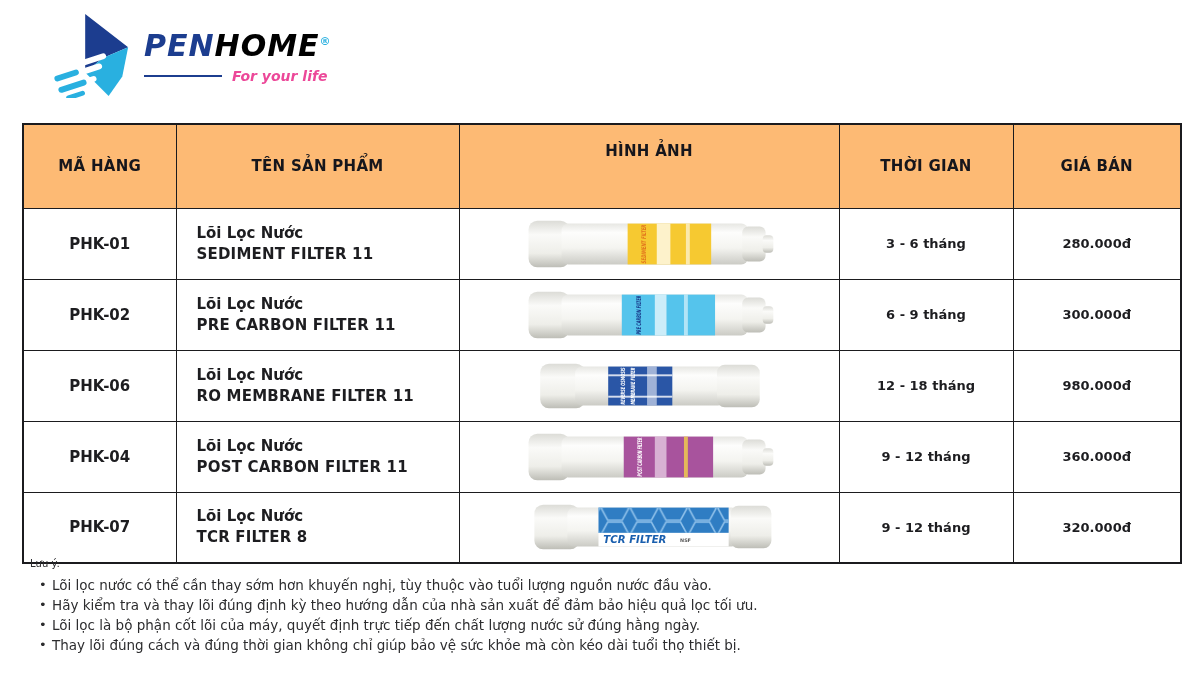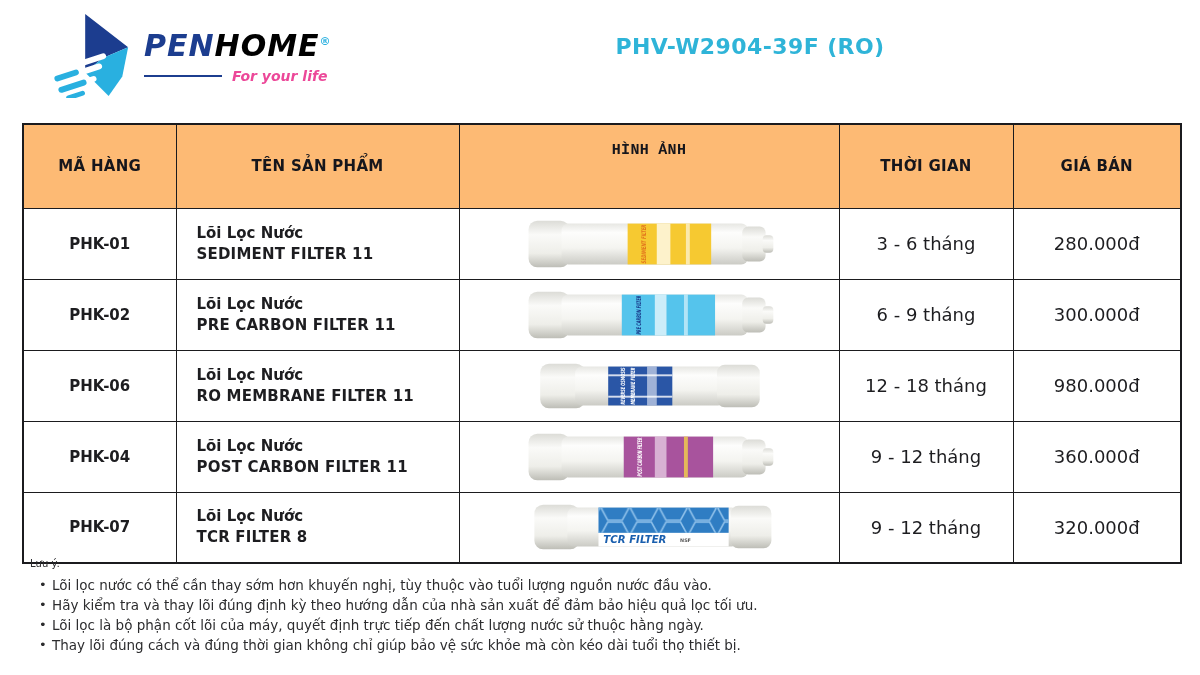--- a/index.html
+++ b/index.html
@@ -23,27 +23,27 @@
   .title { position:absolute; left:430px; top:31px; width:640px; text-align:center;
            color:#2fb4d8; font-weight:bold; font-size:22px; line-height:31px; letter-spacing:0.4px; }
 
   
   table.price { position:absolute; left:22px; top:123px; width:1158px;
                 border-collapse:collapse; table-layout:fixed; }
   table.price, table.price th, table.price td { border:1.5px solid #1b1b1e; }
   table.price { border-width:2px; }
   th { background:#fdba74; height:84px; font-size:15px; font-weight:bold;
        letter-spacing:0.3px; color:#16161c; vertical-align:middle; }
-  th.img-col { vertical-align:top; padding-top:17px;font-family:Liberation Mono, monospace; }
+  th.img-col { vertical-align:top; padding-top:17px; }
   td { height:71px; vertical-align:middle; text-align:center; background:#ffffff; }
   td.code { font-size:15px; font-weight:bold; }
   td.name { text-align:left; padding-left:20px; font-size:15px; line-height:21px; }
   .name-l1 { font-weight:600; }
   .name-l2 { font-weight:bold; letter-spacing:0.2px; }
-  td.duration, td.price { font-size:18px; font-weight:400; }
+  td.duration, td.price { font-size:13px; font-weight:700; }
   td.img { padding:0; }
   .img-wrap { display:flex; align-items:center; justify-content:center; height:100%; }
 
   
   .notes { position:absolute; left:30px; top:554px; width:1100px; color:#2c2c2e; }
   .notes-title { font-size:10px; line-height:20px; }
   .notes ul { list-style:none; margin-top:1px; }
   .notes li { font-size:13.5px; line-height:20px; padding-left:22px; position:relative; }
   .notes li::before { content:"•"; position:absolute; left:9px; top:0; font-size:13px; }
 
@@ -94,21 +94,20 @@
         <span class="logo-pen">PEN</span><span class="logo-home">HOME</span><span class="logo-reg">®</span>
       </div>
       <div class="logo-tagline-row">
         <span class="logo-rule"></span>
         <span class="logo-tagline">For your life</span>
       </div>
     </div>
   </div>
 
   <div class="title">
-    <div>PHV-W2904-39F (RO)</div>
   </div>
 
   <table class="price">
     <colgroup>
       <col style="width:153px">
         <col style="width:283px">
         <col style="width:380px">
         <col style="width:174px">
         <col style="width:168px">
     </colgroup>
@@ -245,18 +244,18 @@
       </tr>
 
     </tbody>
   </table>
 
   <div class="notes">
     <div class="notes-title">Lưu ý:</div>
     <ul>
       <li>Lõi lọc nước có thể cần thay sớm hơn khuyến nghị, tùy thuộc vào tuổi lượng nguồn nước đầu vào.</li>
       <li>Hãy kiểm tra và thay lõi đúng định kỳ theo hướng dẫn của nhà sản xuất để đảm bảo hiệu quả lọc tối ưu.</li>
-      <li>Lõi lọc là bộ phận cốt lõi của máy, quyết định trực tiếp đến chất lượng nước sử thuộc hằng ngày.</li>
+      <li>Lõi lọc là bộ phận cốt lõi của máy, quyết định trực tiếp đến chất lượng nước sử đúng hằng ngày.</li>
       <li>Thay lõi đúng cách và đúng thời gian không chỉ giúp bảo vệ sức khỏe mà còn kéo dài tuổi thọ thiết bị.</li>
     </ul>
   </div>
 
 </div>
 
 </body></html>

